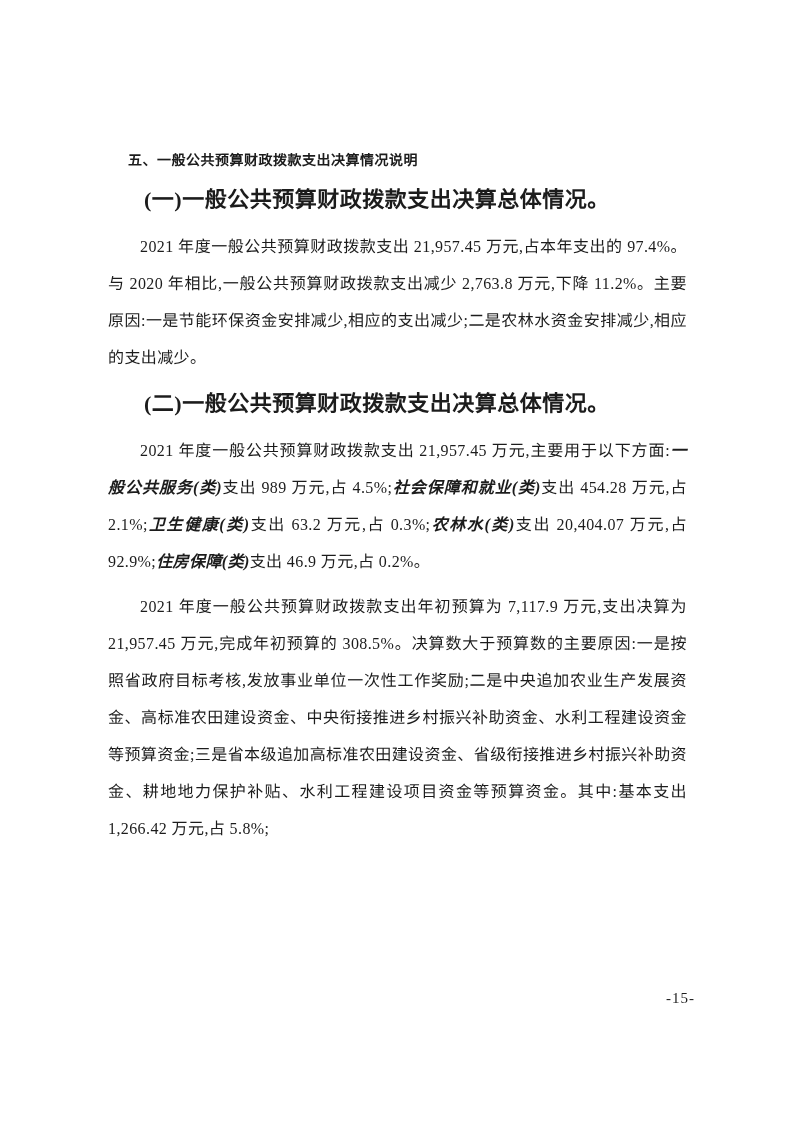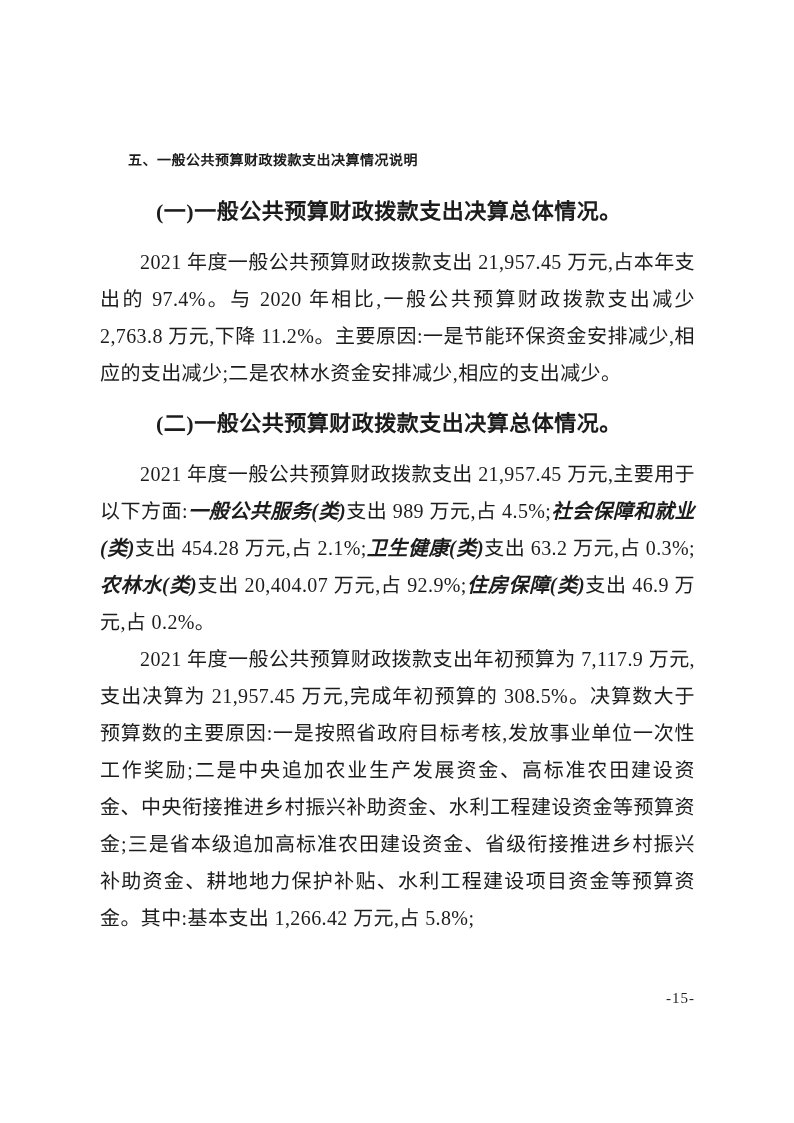--- a/index.html
+++ b/index.html
@@ -31,30 +31,30 @@
     letter-spacing: 0.5px;
     margin: 0;
   }
   .heading-2 {
     font-family: "Liberation Serif", "DejaVu Serif", serif;
     font-weight: bold;
     font-size: 22px;
     line-height: 40px;
     text-indent: 2em;
     letter-spacing: 0.5px;
-    margin: 12px;
+    margin: 0;
   }
   .paragraph {
-    font-size: 20px;
+    font-size: 16px;
     line-height: 37px;
     text-indent: 2em;
     text-align: justify;
     text-justify: inter-character;
     letter-spacing: 0.4px;
-    margin: 0;
+    margin: 8px;
   }
   .paragraph .bold {
     font-weight: bold;
     font-style: italic;
   }
   .page-footer {
     position: absolute;
     left: 100px;
     top: 985px;
     width: 595px;

